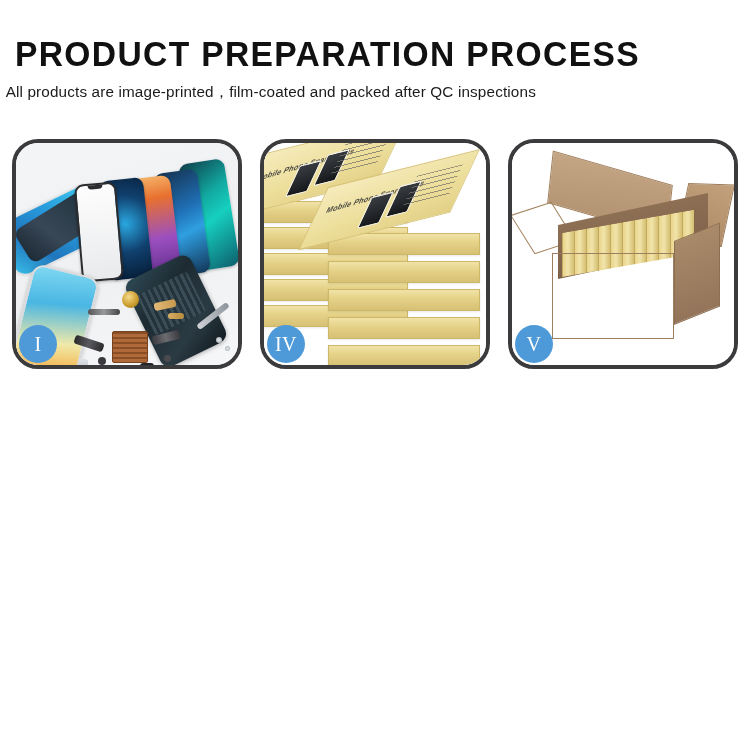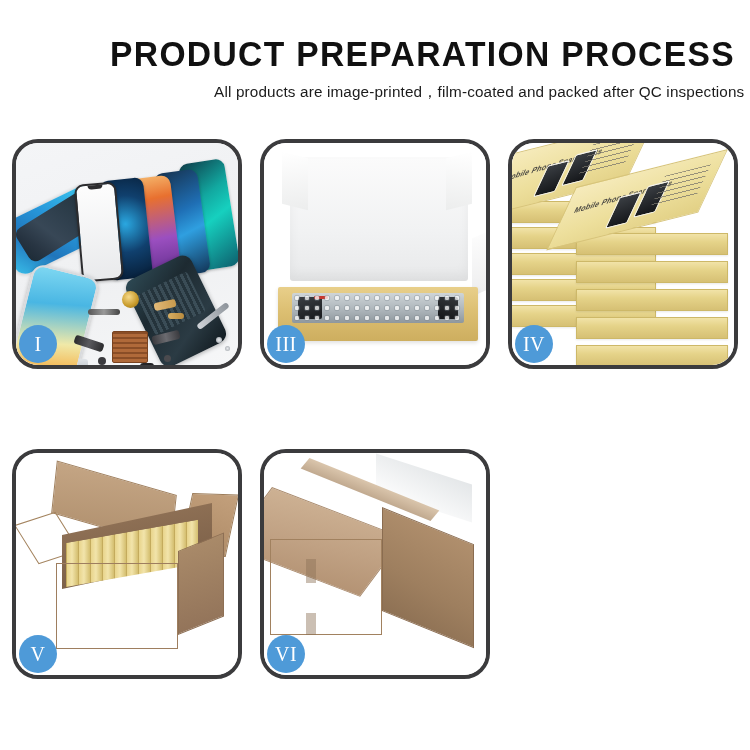--- a/index.html
+++ b/index.html
@@ -20,21 +20,21 @@
     height: 750px;
     background: #ffffff;
   }
 
   
   .header {
     position: absolute;
     left: 0;
     top: 0;
     width: 750px;
-    text-align: right;
+    text-align: left;
   }
   .page-title {
     margin: 0;
     padding-top: 36px;
     font-family: "Liberation Sans", sans-serif;
     font-size: 35px;
     font-weight: 700;
     letter-spacing: 1.4px;
     color: #111111;
     line-height: 1.05;
@@ -555,37 +555,20 @@
         <div class="part pt-dot1"></div>
         <div class="part pt-dot2"></div>
         <div class="part pt-tool"></div>
         <div class="part pt-screw1"></div>
         <div class="part pt-screw2"></div>
       </div>
       <div class="badge">I</div>
     </div>
 
 
-    <div class="panel">
-      <div class="panel-media">
-        <div class="p3-bg"></div>
-        <div class="foam-back"></div>
-        <div class="foam-lid-l"></div>
-        <div class="foam-lid-r"></div>
-        <div class="box3-flapr"></div>
-        <div class="box3-body">
-          <div class="box3-inner">
-            <div class="box3-screen-dark"></div>
-            <div class="box3-screen-dark2"></div>
-            <div class="box3-redtag"></div>
-          </div>
-        </div>
-      </div>
-      <div class="badge">III</div>
-    </div>
 
     <div class="panel">
       <div class="panel-media">
         <div class="p4-bg"></div>
         <div class="stack">
 
           <div class="kbox" style="left:-6px; top:44px;"></div>
           <div class="kbox" style="left:-6px; top:70px;"></div>
           <div class="kbox" style="left:-6px; top:96px;"></div>
           <div class="kbox" style="left:-6px; top:122px;"></div>
@@ -639,28 +622,15 @@
           <div class="ybar" style="left:96px;"></div>
           <div class="ybar" style="left:108px;"></div>
           <div class="ybar" style="left:120px;"></div>
         </div>
         <div class="carton-right"></div>
         <div class="carton-front"></div>
       </div>
       <div class="badge">V</div>
     </div>
 
-    <div class="panel">
-      <div class="panel-media">
-        <div class="p6-bg"></div>
-        <div class="sc-shadow"></div>
-        <div class="sc-top"></div>
-        <div class="sc-tape"></div>
-        <div class="sc-side"></div>
-        <div class="sc-front"></div>
-        <div class="sc-seam-a"></div>
-        <div class="sc-seam-b"></div>
-      </div>
-      <div class="badge">VI</div>
-    </div>
 
   </div>
 </div>
 
 </body></html>

